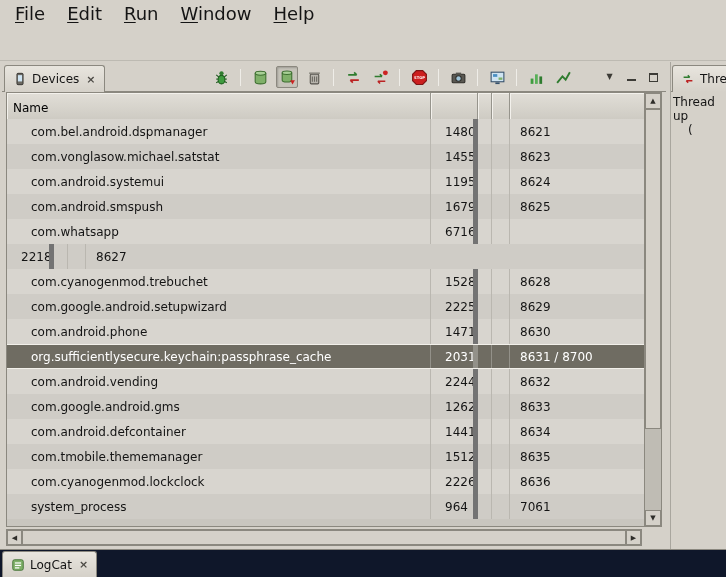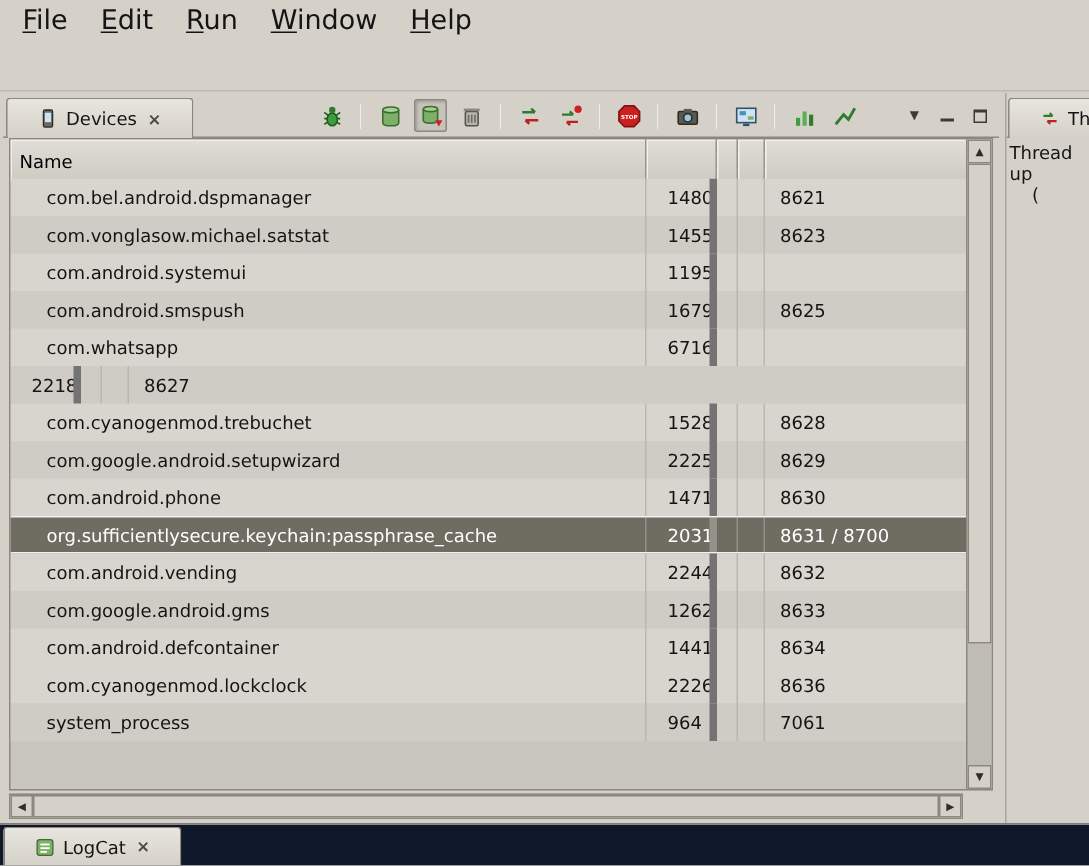--- a/index.html
+++ b/index.html
@@ -21,21 +21,21 @@
   .workspace { position: absolute; top: 62px; left: 0; width: 726px; height: 487px; }
   .devices-panel { position: absolute; left: 2px; top: 0; width: 664px; height: 487px; }
   .splitter { position: absolute; left: 666px; top: 0; width: 4px; height: 487px; }
   .threads-panel { position: absolute; left: 670px; top: 0; width: 56px; height: 487px; overflow: hidden; border-left: 1px solid #a9a69e; }
 
   
   .tabbar { position: relative; height: 30px; }
   .tabbar::after { content: ""; position: absolute; left: 0; right: 0; bottom: 0; height: 1px; background: #8b887f; }
   .ctab {
     position: absolute; bottom: 0; display: flex; align-items: center; gap: 5px;
-    height: 27px; padding: 0 20px; border: 1px solid #8b887f; border-bottom: none;
+    height: 27px; padding: 0 8px; border: 1px solid #8b887f; border-bottom: none;
     border-radius: 3px 3px 0 0; background: linear-gradient(#e8e5de, #d5d1c9);
     z-index: 2; white-space: nowrap; text-align: right;
   }
   .ctab .ticonimg svg { width: 14px; height: 14px; display: block; }
   .tab-close { font-size: 11px; font-weight: bold; color: #4c4a45; padding-left: 2px; }
 
   
   .ptoolbar { position: absolute; left: 208px; right: 4px; top: 1px; height: 28px; display: flex; align-items: center; }
   .ticons { display: flex; align-items: center; gap: 5px; }
   .ticon { width: 22px; height: 22px; display: flex; align-items: center; justify-content: center; border: 1px solid transparent; border-radius: 2px; }
@@ -250,20 +250,21 @@
             <div class="tc c-pid">14553</div>
             <div class="tc c-s1"></div>
             <div class="tc c-s2"></div>
             <div class="tc c-port">8623</div>
           </div>
           <div class="trow even">
             <div class="tc c-name">com.android.systemui</div>
             <div class="tc c-pid">1195</div>
             <div class="tc c-s1"></div>
             <div class="tc c-s2"></div>
+            <div class="tc c-port">8624</div>
           </div>
           <div class="trow odd">
             <div class="tc c-name">com.android.smspush</div>
             <div class="tc c-pid">1679</div>
             <div class="tc c-s1"></div>
             <div class="tc c-s2"></div>
             <div class="tc c-port">8625</div>
           </div>
           <div class="trow even">
             <div class="tc c-name">com.whatsapp</div>
@@ -318,20 +319,27 @@
             <div class="tc c-s1"></div>
             <div class="tc c-s2"></div>
             <div class="tc c-port">8633</div>
           </div>
           <div class="trow even">
             <div class="tc c-name">com.android.defcontainer</div>
             <div class="tc c-pid">14411</div>
             <div class="tc c-s1"></div>
             <div class="tc c-s2"></div>
             <div class="tc c-port">8634</div>
+          </div>
+          <div class="trow odd">
+            <div class="tc c-name">com.tmobile.thememanager</div>
+            <div class="tc c-pid">1512</div>
+            <div class="tc c-s1"></div>
+            <div class="tc c-s2"></div>
+            <div class="tc c-port">8635</div>
           </div>
           <div class="trow even">
             <div class="tc c-name">com.cyanogenmod.lockclock</div>
             <div class="tc c-pid">22265</div>
             <div class="tc c-s1"></div>
             <div class="tc c-s2"></div>
             <div class="tc c-port">8636</div>
           </div>
           <div class="trow odd">
             <div class="tc c-name">system_process</div>

